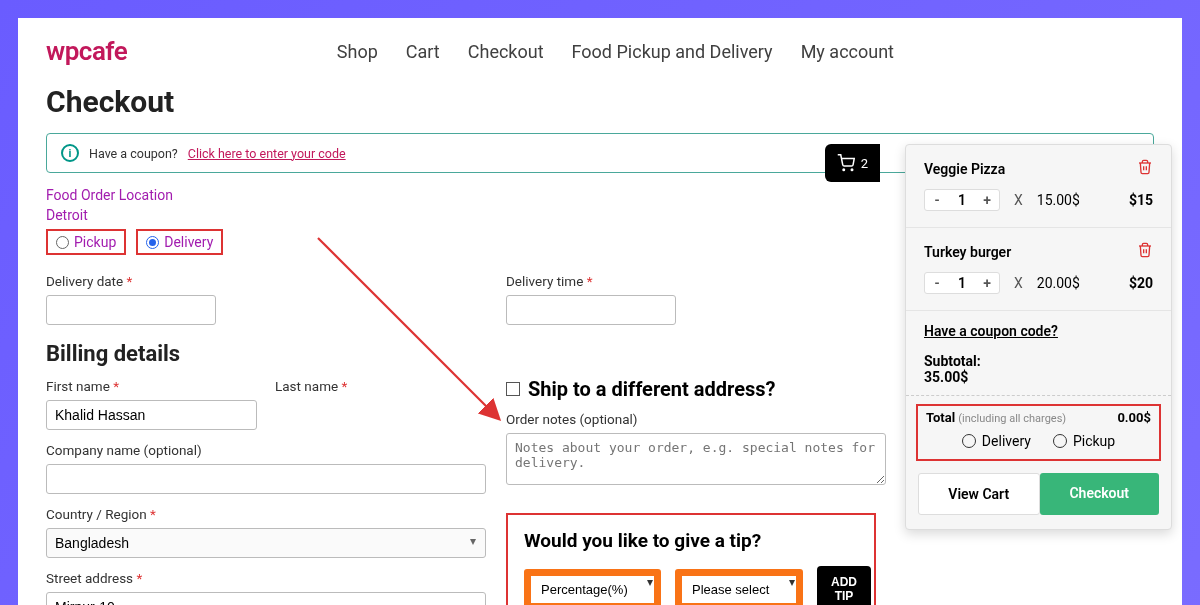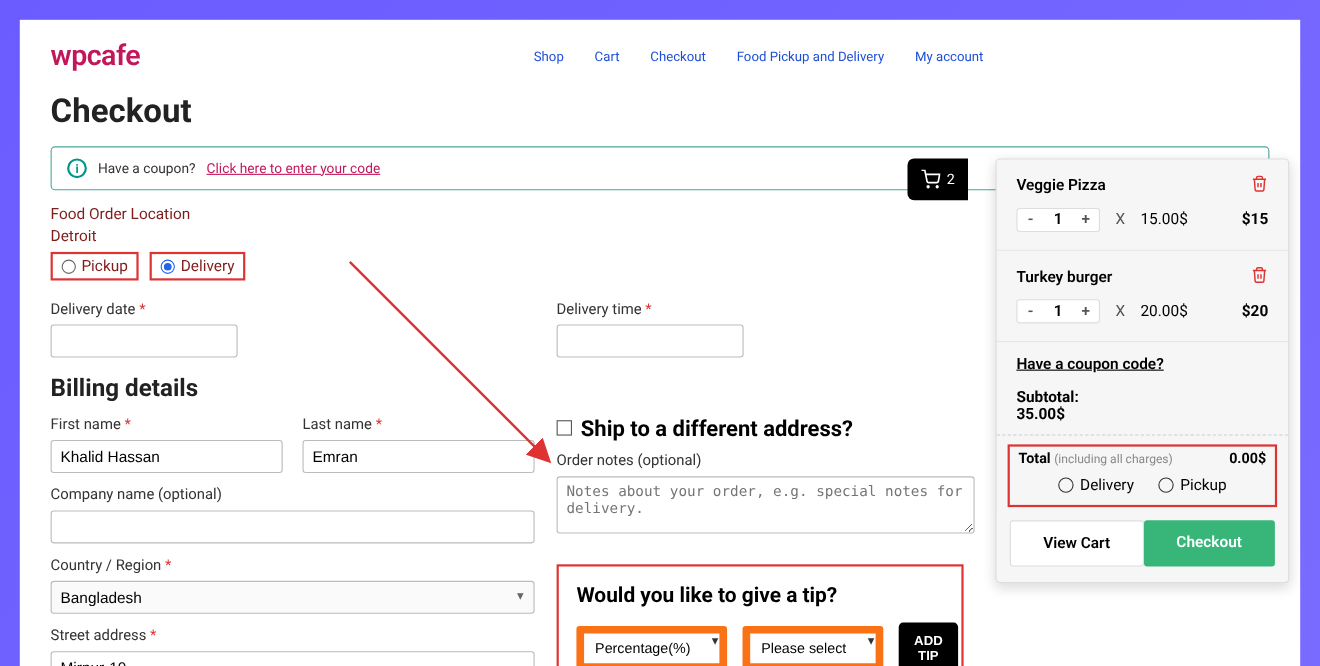--- a/index.html
+++ b/index.html
@@ -25,23 +25,23 @@
       font-weight: 600;
       letter-spacing: -0.5px;
     }
     .nav-links {
       margin-left: auto;
       display: flex;
       gap: 28px;
       margin-right: 260px;
     }
     .nav-links a {
-      color: #1d4ed8;
+      color: #404040;
       text-decoration: none;
-      font-size: 12px;
+      font-size: 18px;
       cursor: pointer;
     }
     .page-title {
       font-size: 30px;
       font-weight: 700;
       color: #222;
       margin-bottom: 14px;
     }
     .coupon-bar {
       border: 1px solid #4aa89b;
@@ -54,21 +54,21 @@
       color: #333;
       position: relative;
     }
     .info-icon {
       width: 18px; height: 18px; border-radius: 50%;
       border: 2px solid #009688; display: inline-flex;
       align-items: center; justify-content: center;
       color: #009688; font-size: 11px; font-weight: bold;
     }
     .coupon-link { color: #c2185b; text-decoration: underline; cursor: pointer; }
-    .location-block { margin-top: 14px; font-size: 14px; color: #7f1d1d; }
+    .location-block { margin-top: 14px; font-size: 14px; color: #a21caf; }
     .loc-label { margin-bottom: 4px; }
     .loc-city { margin-bottom: 6px; }
     .radio-row { display: flex; gap: 10px; }
     .radio-box {
       border: 2px solid #d33; padding: 3px 8px; display: inline-flex;
       align-items: center; gap: 5px; font-size: 14px; cursor: pointer;
     }
     .radio-dot {
       width: 13px; height: 13px; border-radius: 50%; border: 1.5px solid #666;
       display: inline-block; position: relative;
@@ -217,21 +217,20 @@
 
       <h2 class="section-title">Billing details</h2>
 
       <div class="name-row">
         <div class="field">
           <label class="label"><span>First name</span> <span class="asterisk">*</span></label>
           <input class="input" value="Khalid Hassan" style="">
         </div>
         <div class="field">
           <label class="label"><span>Last name</span> <span class="asterisk">*</span></label>
-          <input class="input" value="Emran" style="">
         </div>
       </div>
 
       <div class="field">
         <label class="label">Company name (optional)</label>
         <input class="input" style="">
       </div>
 
       <div class="field">
         <label class="label"><span>Country / Region</span> <span class="asterisk">*</span></label>

